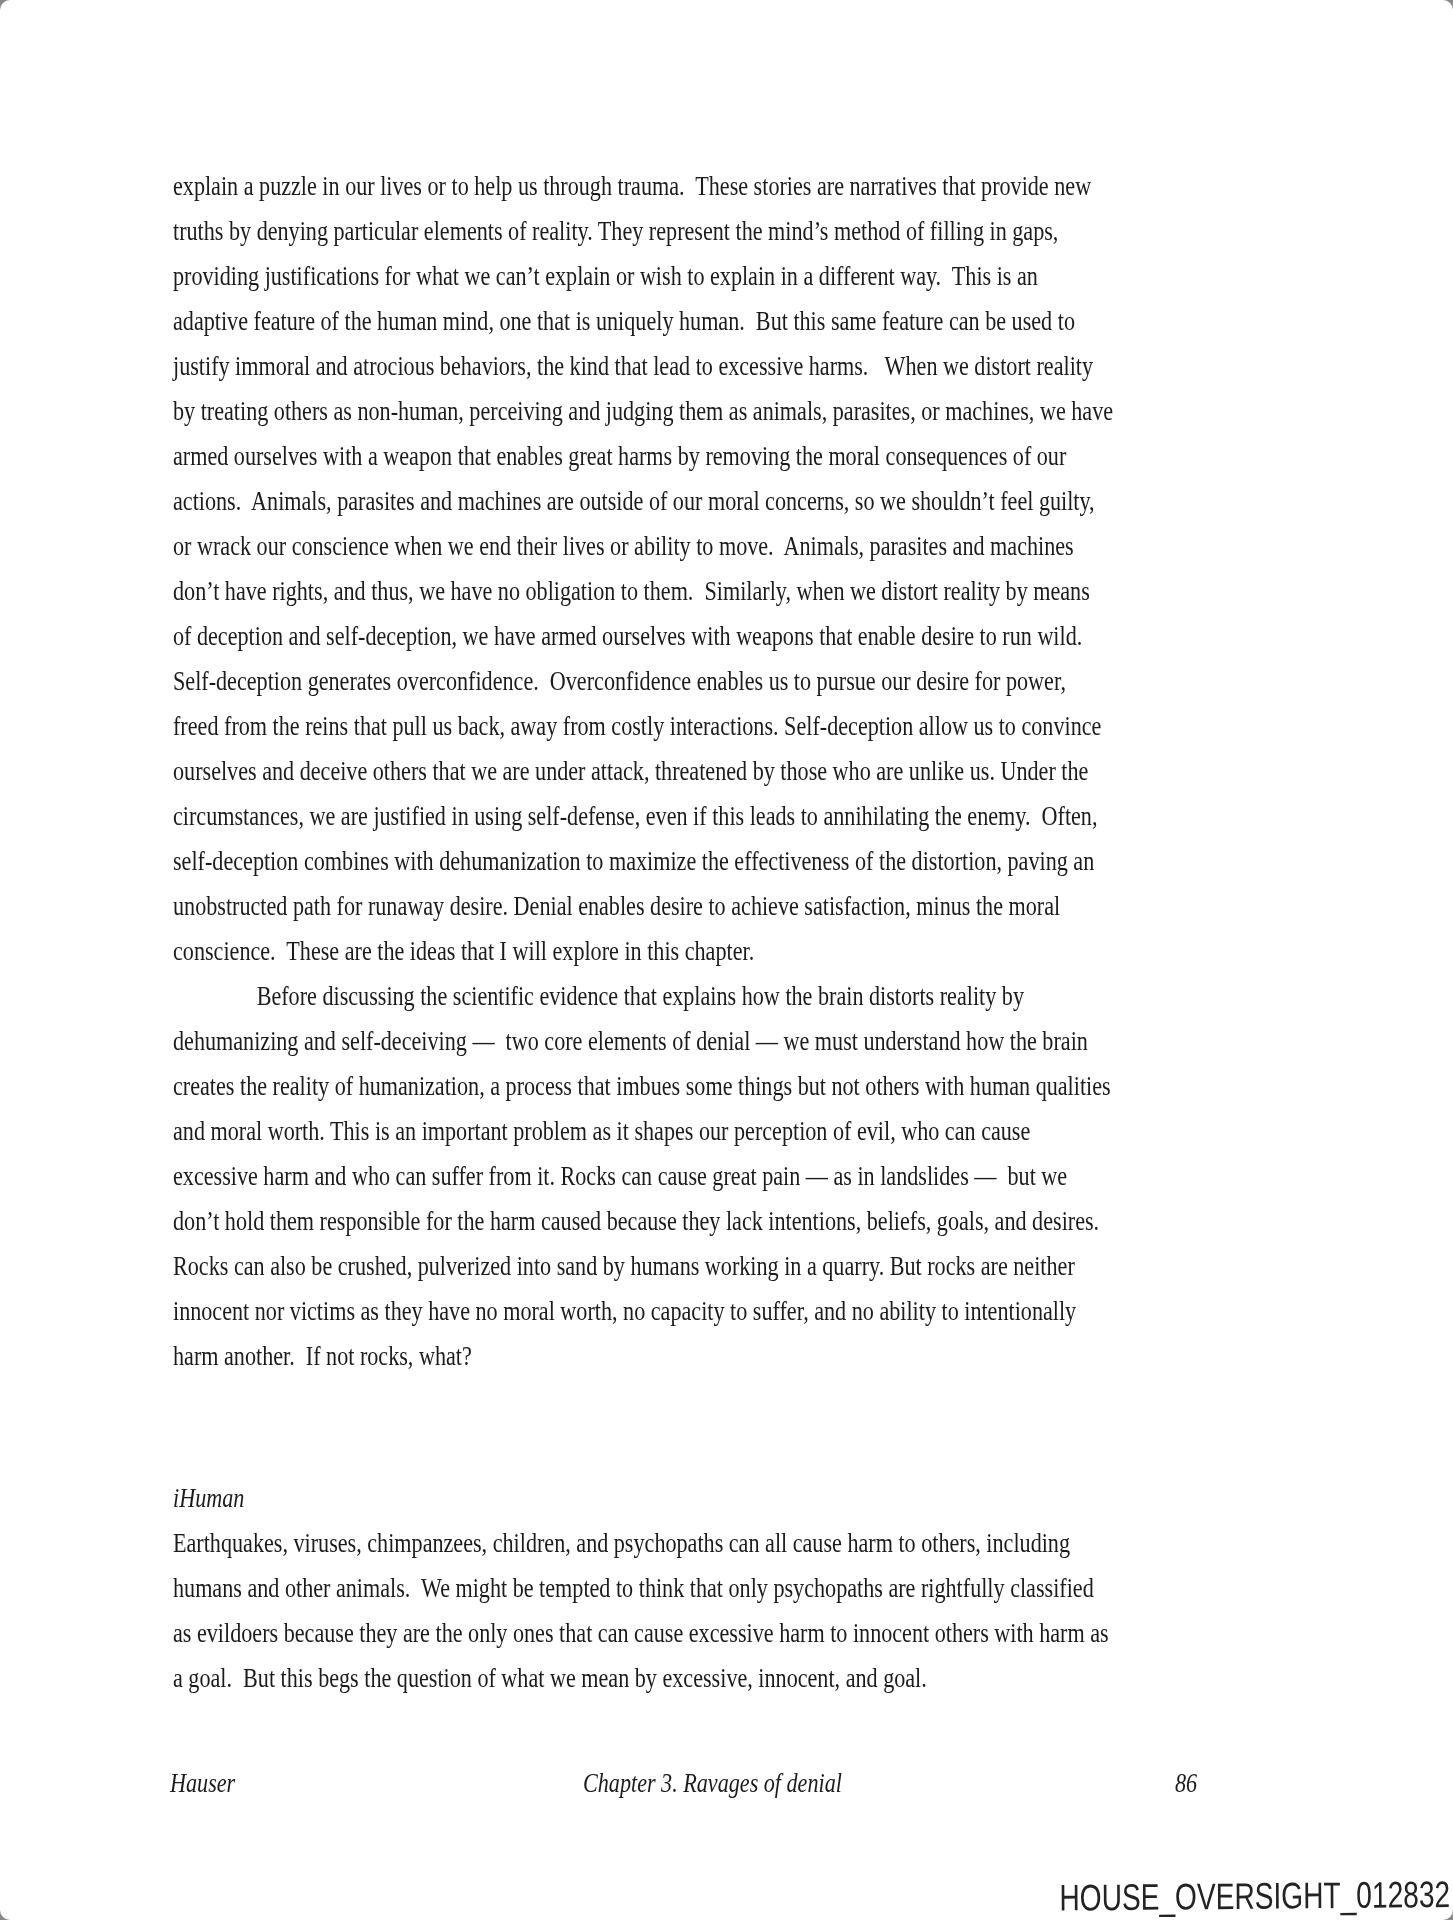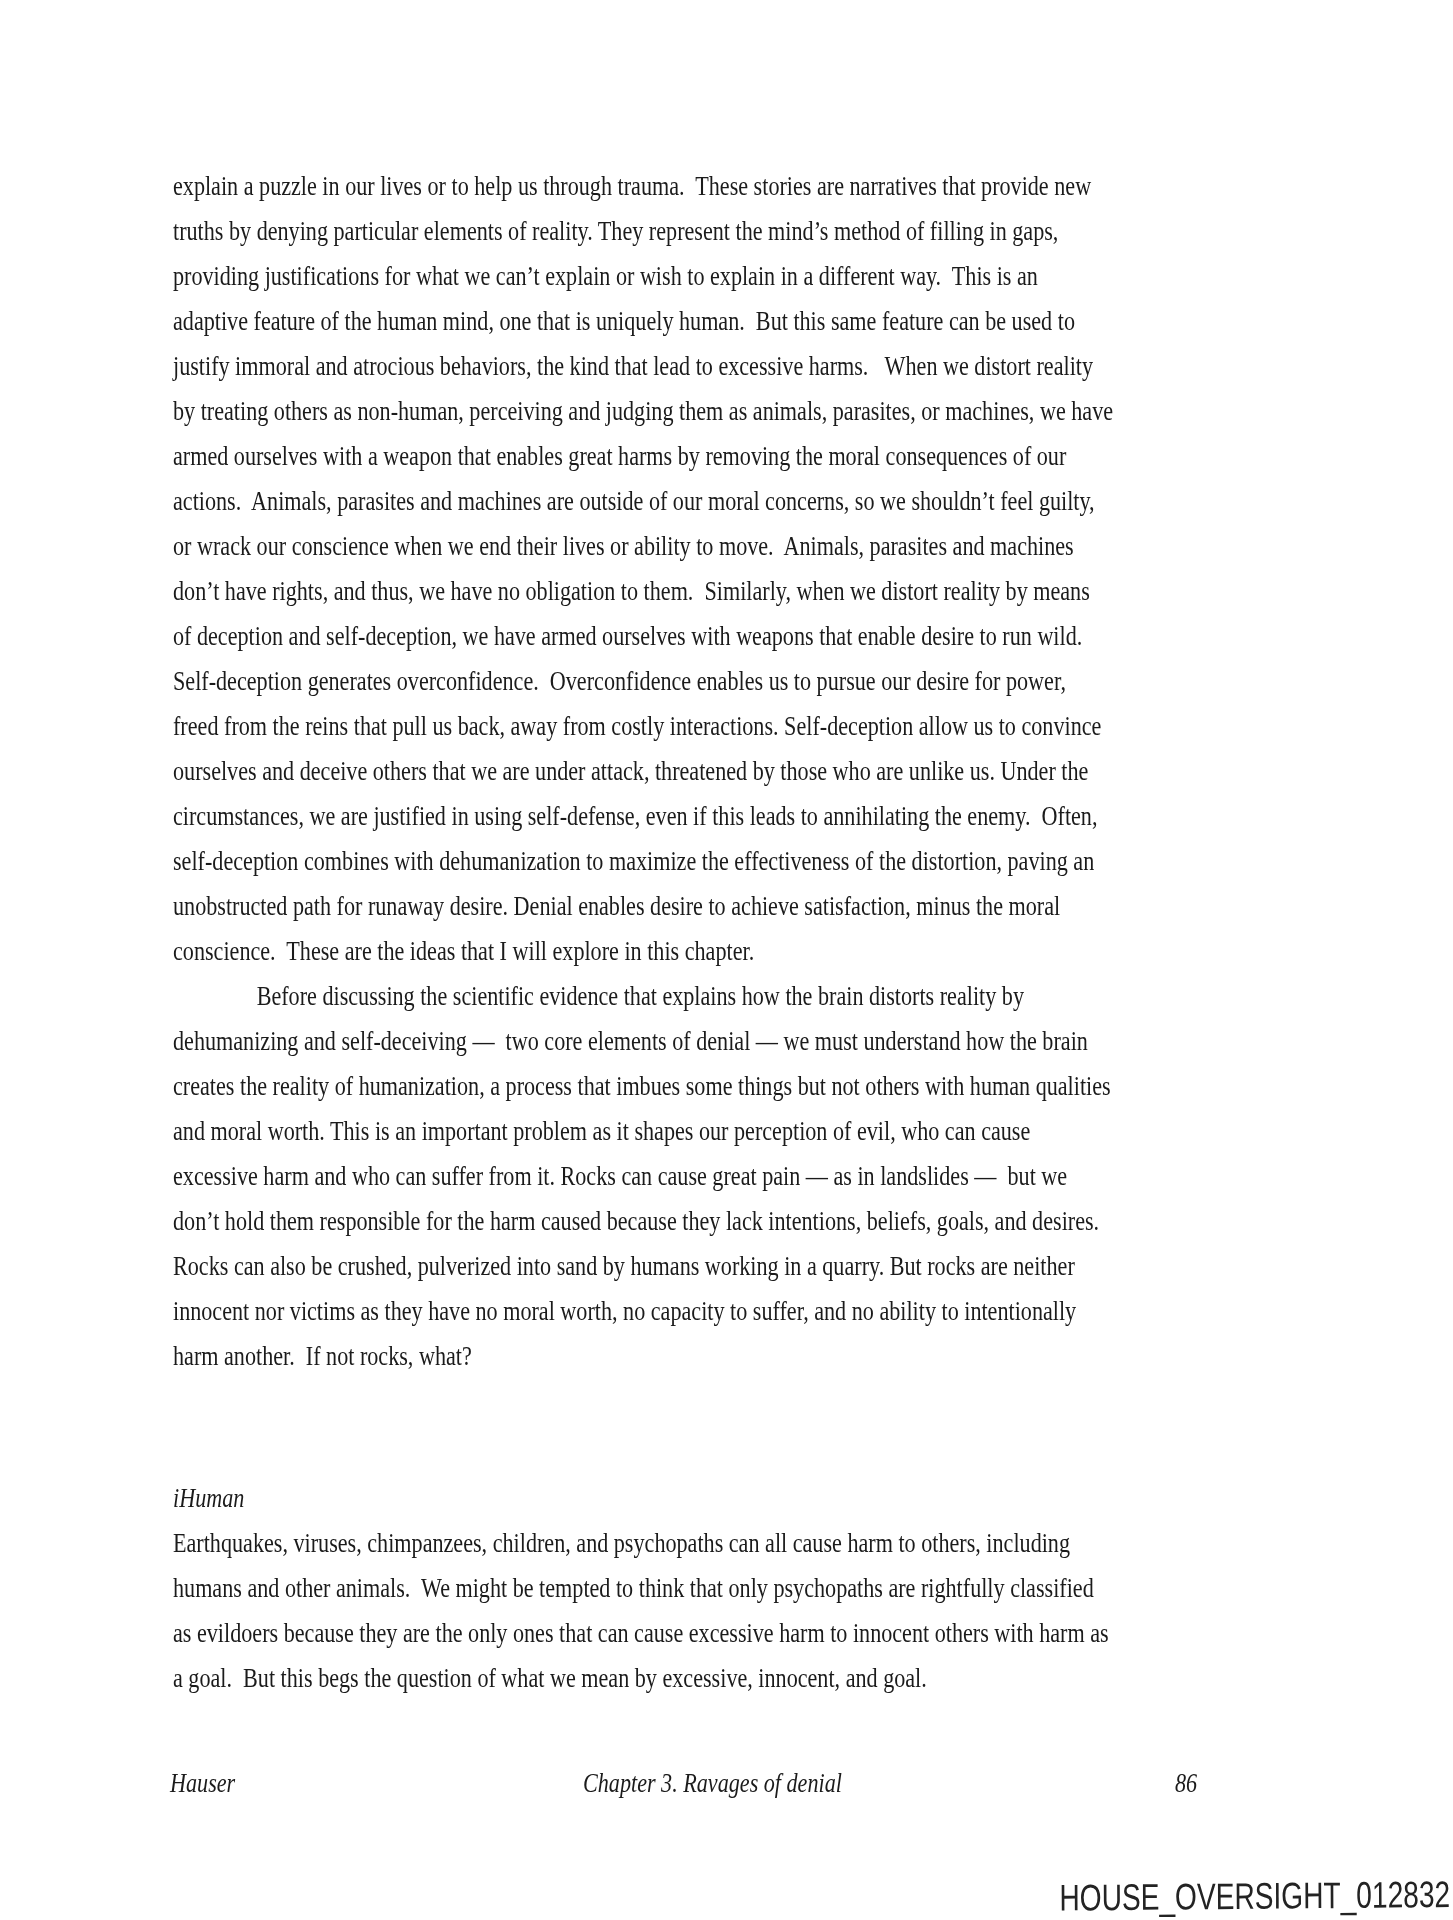--- a/index.html
+++ b/index.html
@@ -5,20 +5,21 @@
   html, body { margin: 0; padding: 0; }
   body { background: #888; }
   .page {
     position: relative;
     width: 1453px;
     height: 1920px;
     background: #ffffff;
     overflow: hidden;
     font-family: "Liberation Serif", "DejaVu Serif", serif;
     color: #1b1b1b;
+    border-radius: 10px;
   }
   .text-block {
     position: absolute;
     left: 173px;
     width: 1360px;
   }
   .scale {
     transform: scaleX(0.82);
     transform-origin: 0 0;
   }

